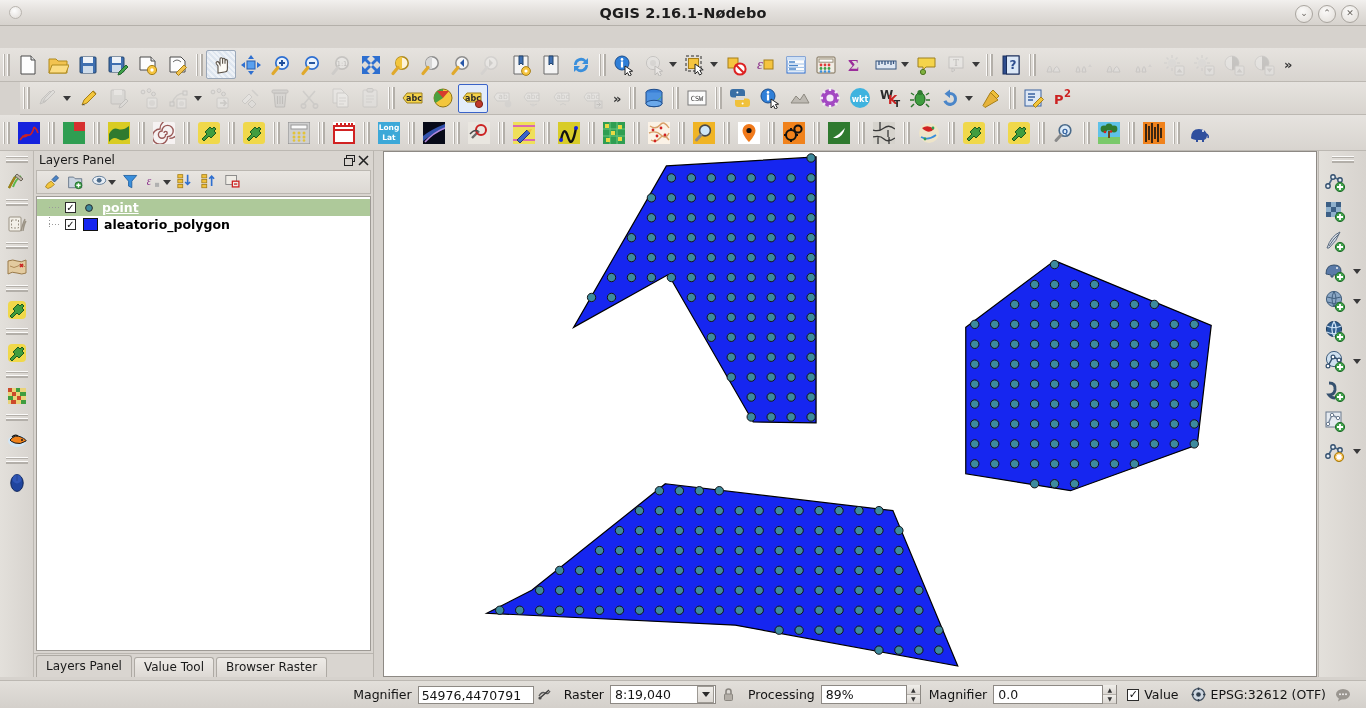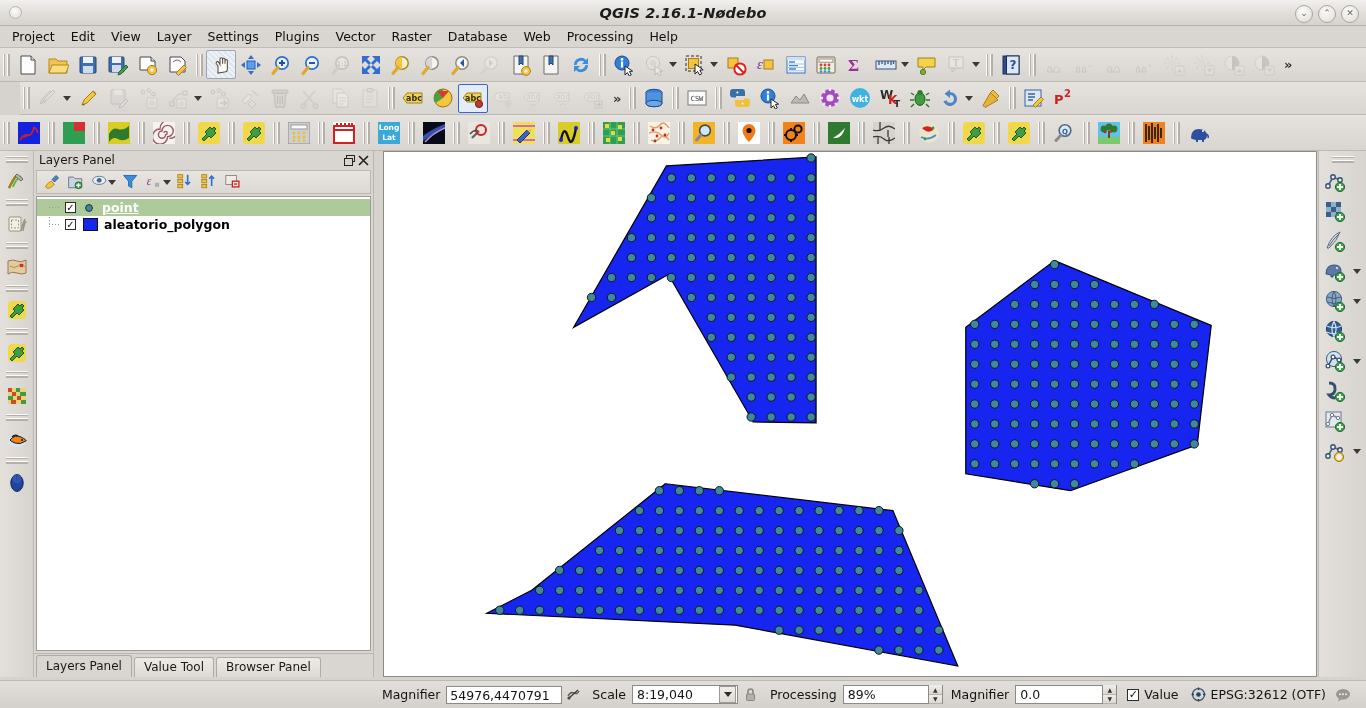--- a/index.html
+++ b/index.html
@@ -18,21 +18,21 @@
     border-bottom:1px solid #b4b0aa;
     display:flex;align-items:center;box-sizing:border-box;
   }
   .tb-left-dot{
     width:11px;height:11px;border-radius:50%;margin-left:9px;
     background:radial-gradient(circle at 40% 35%,#fdfdfd,#ddd9d4);
     border:1px solid #b9b5af;
   }
   .tb-title{
     position:absolute;left:0;right:0;text-align:center;
-    font-size:14.5px;font-weight:bold;color:#1c1c1c;letter-spacing:.1px;font-style:italic;
+    font-size:14.5px;font-weight:bold;color:#1c1c1c;letter-spacing:.1px;
   }
   .tb-btns{position:absolute;right:7px;top:5px;display:flex;gap:5px;}
   .tb-btn{
     width:16px;height:16px;border-radius:50%;
     background:radial-gradient(circle at 40% 32%,#fbfaf9,#e0dcd7);
     border:1px solid #a9a59f;
     font-size:9px;line-height:14px;text-align:center;color:#6b6762;
   }
 
   
@@ -213,34 +213,20 @@
   <div class="titlebar">
     <div class="tb-left-dot"></div>
     <div class="tb-title">QGIS 2.16.1-Nødebo</div>
     <div class="tb-btns">
       <div class="tb-btn">⌄</div>
       <div class="tb-btn">⌃</div>
       <div class="tb-btn">✕</div>
     </div>
   </div>
 
-  <div class="menubar" id="menubar">
-      <div class="menu-item">Project</div>
-      <div class="menu-item">Edit</div>
-      <div class="menu-item">View</div>
-      <div class="menu-item">Layer</div>
-      <div class="menu-item">Settings</div>
-      <div class="menu-item">Plugins</div>
-      <div class="menu-item">Vector</div>
-      <div class="menu-item">Raster</div>
-      <div class="menu-item">Database</div>
-      <div class="menu-item">Web</div>
-      <div class="menu-item">Processing</div>
-      <div class="menu-item">Help</div>
-    </div>
 
   <div class="toolbar" id="toolbar1">
       <div class="grip"></div>
       <div class="tbtn">
         <span style="display: flex; align-items: center; justify-content: center;">
           <svg width="22" height="22" viewBox="0 0 22 22">
             <path d="M4 2 h10 l4 4 v14 h-14 z" fill="#fdfdfd" stroke="#4a4a4a"></path>
             <path d="M14 2 v4 h4" fill="#e3e3e3" stroke="#4a4a4a"></path>
           </svg>
         </span>
@@ -1378,21 +1364,21 @@
             <svg width="15" height="13" viewBox="0 0 15 13">
               <rect x="0.5" y="0.5" width="14" height="12" fill="#1626f0" stroke="#111"></rect>
             </svg>
           </div>
           <div class="lname">aleatorio_polygon</div>
         </div>
       </div>
     <div class="panel-tabs" id="panel-tabs">
         <div class="ptab active">Layers Panel</div>
         <div class="ptab">Value Tool</div>
-        <div class="ptab">Browser Panel</div>
+        <div class="ptab">Browser Raster</div>
       </div>
   </div>
 
   <div id="canvas">
     <svg id="mapsvg" viewBox="0 0 934 526" preserveAspectRatio="none">
       <defs>
         <clipPath id="clipA">
             <polygon id="polyA" points=""></polygon>
           </clipPath>
         <clipPath id="clipB">
@@ -1870,21 +1856,21 @@
     <div class="sb-spacer"></div>
     <div class="sb-label">Magnifier</div>
     <div class="sb-field" style="width:116px;">54976,4470791</div>
     <div style="width:22px;display:flex;align-items:center;justify-content:center;">
       <svg width="15" height="15" viewBox="0 0 15 15">
           <path d="M2 9 Q5 4 8 6 Q11 8 13 4" stroke="#5a5a5a" stroke-width="1.4" fill="none"></path>
           <path d="M3 11 L12 3" stroke="#3a3a3a" stroke-width="1.4"></path>
           <circle cx="3" cy="11" r="1.6" fill="#4a4a4a"></circle>
         </svg>
     </div>
-    <div class="sb-label">Scale</div>
+    <div class="sb-label">Raster</div>
     <div class="sb-combo" style="width:106px;">
       <div class="val">8:19,040</div>
       <div class="arrowbox">
         <div style="width:0;height:0;border-left:4px solid transparent;border-right:4px solid transparent;border-top:5px solid #2c2c2c;"></div>
       </div>
     </div>
     <div style="width:24px;display:flex;align-items:center;justify-content:center;">
       <svg width="13" height="15" viewBox="0 0 13 15">
           <path d="M4 7 V4.5 A2.5 2.5 0 0 1 9 4.5 V7" stroke="#8a8680" stroke-width="1.6" fill="none"></path>
           <rect x="2.5" y="7" width="8" height="6.5" rx="1" fill="#b3aea7" stroke="#8a8680"></rect>
@@ -1892,21 +1878,21 @@
     </div>
     <div class="sb-label">Processing</div>
     <div class="sb-combo" style="width:100px;">
       <div class="val">89%</div>
       <div class="spin">
           <div>▲</div>
           <div>▼</div>
         </div>
     </div>
     <div class="sb-label">Magnifier</div>
-    <div class="sb-combo" style="width:102px;">
+    <div class="sb-combo" style="width:124px;">
       <div class="val">0.0</div>
       <div class="spin">
           <div>▲</div>
           <div>▼</div>
         </div>
     </div>
     <div style="display:flex;align-items:center;margin-left:10px;">
       <div class="cbx">✓</div>
       <span>Value</span>
     </div>

